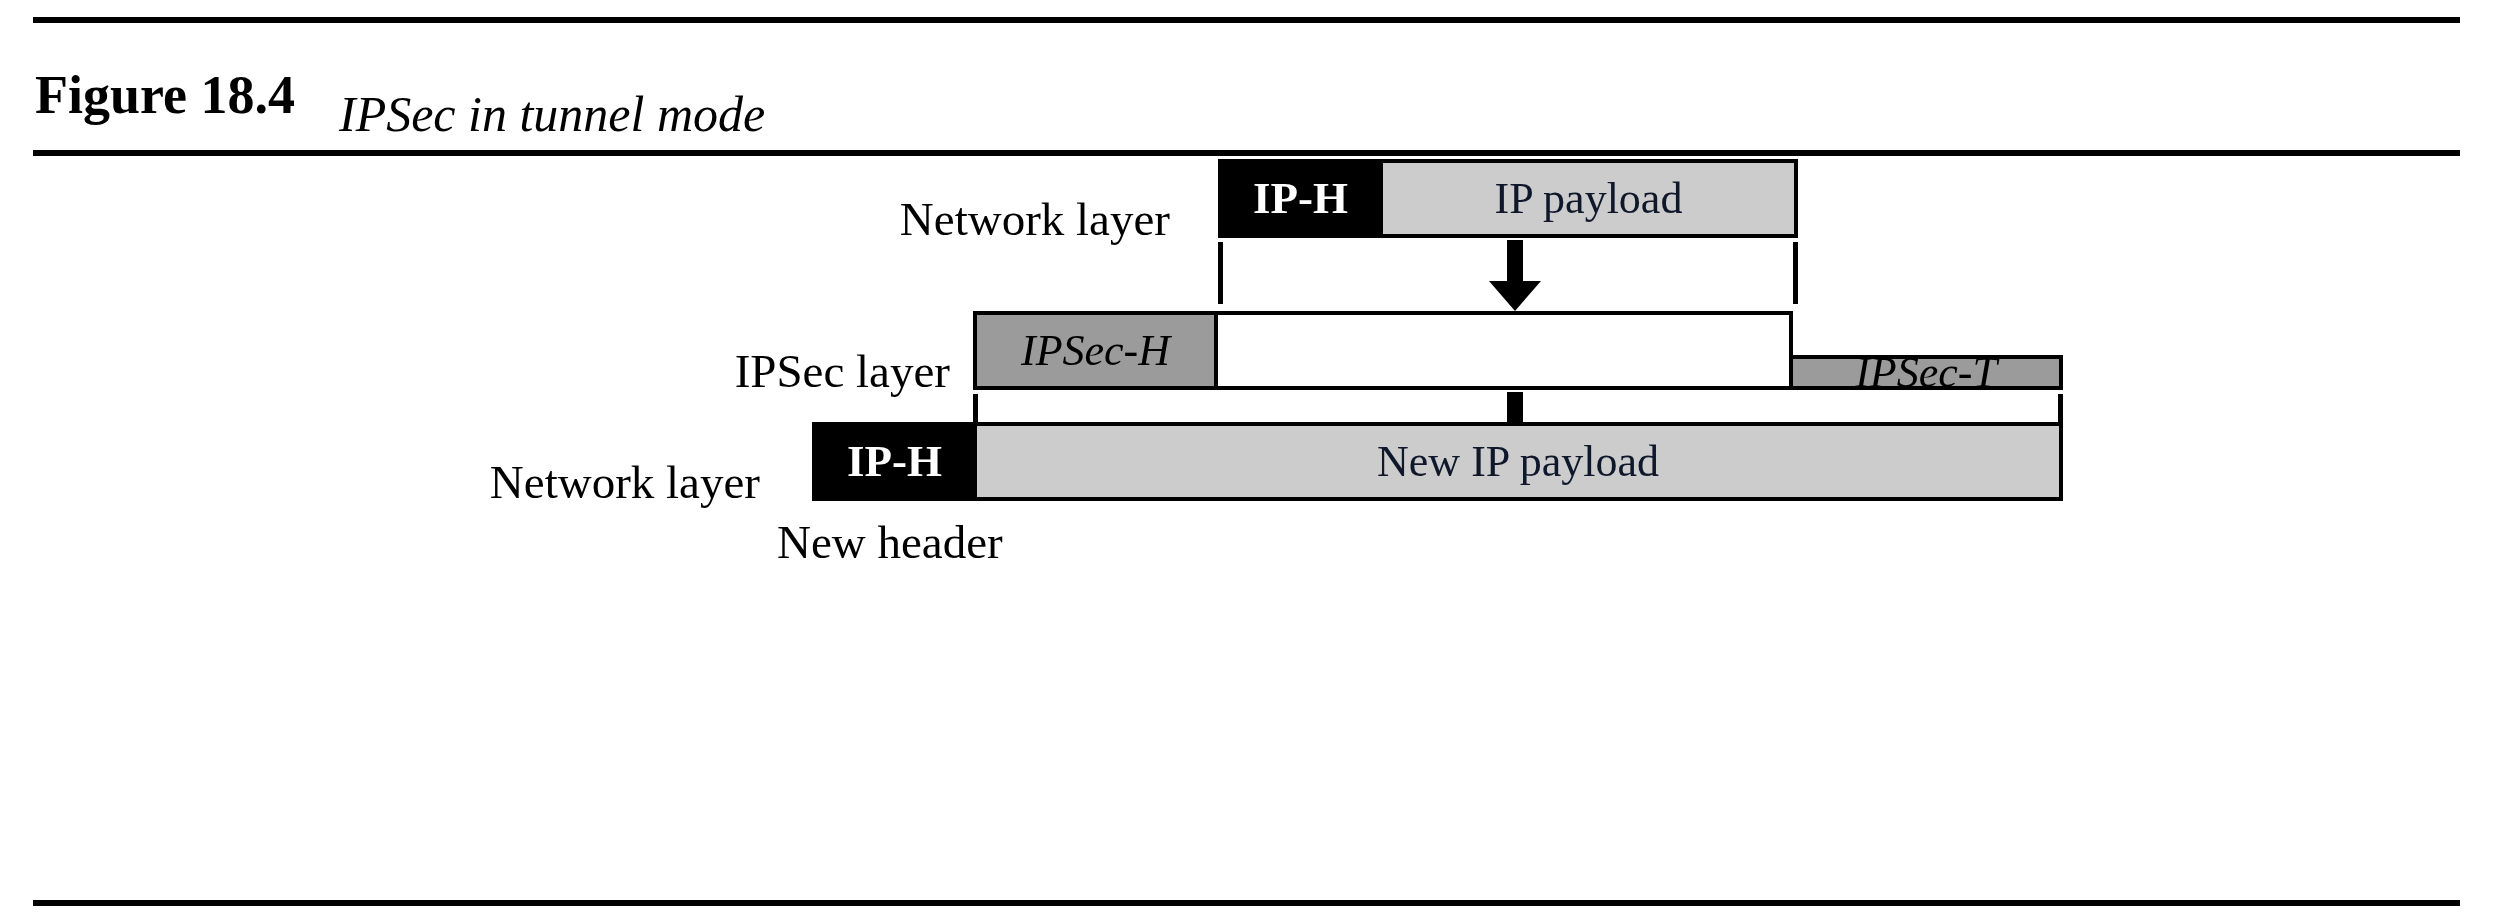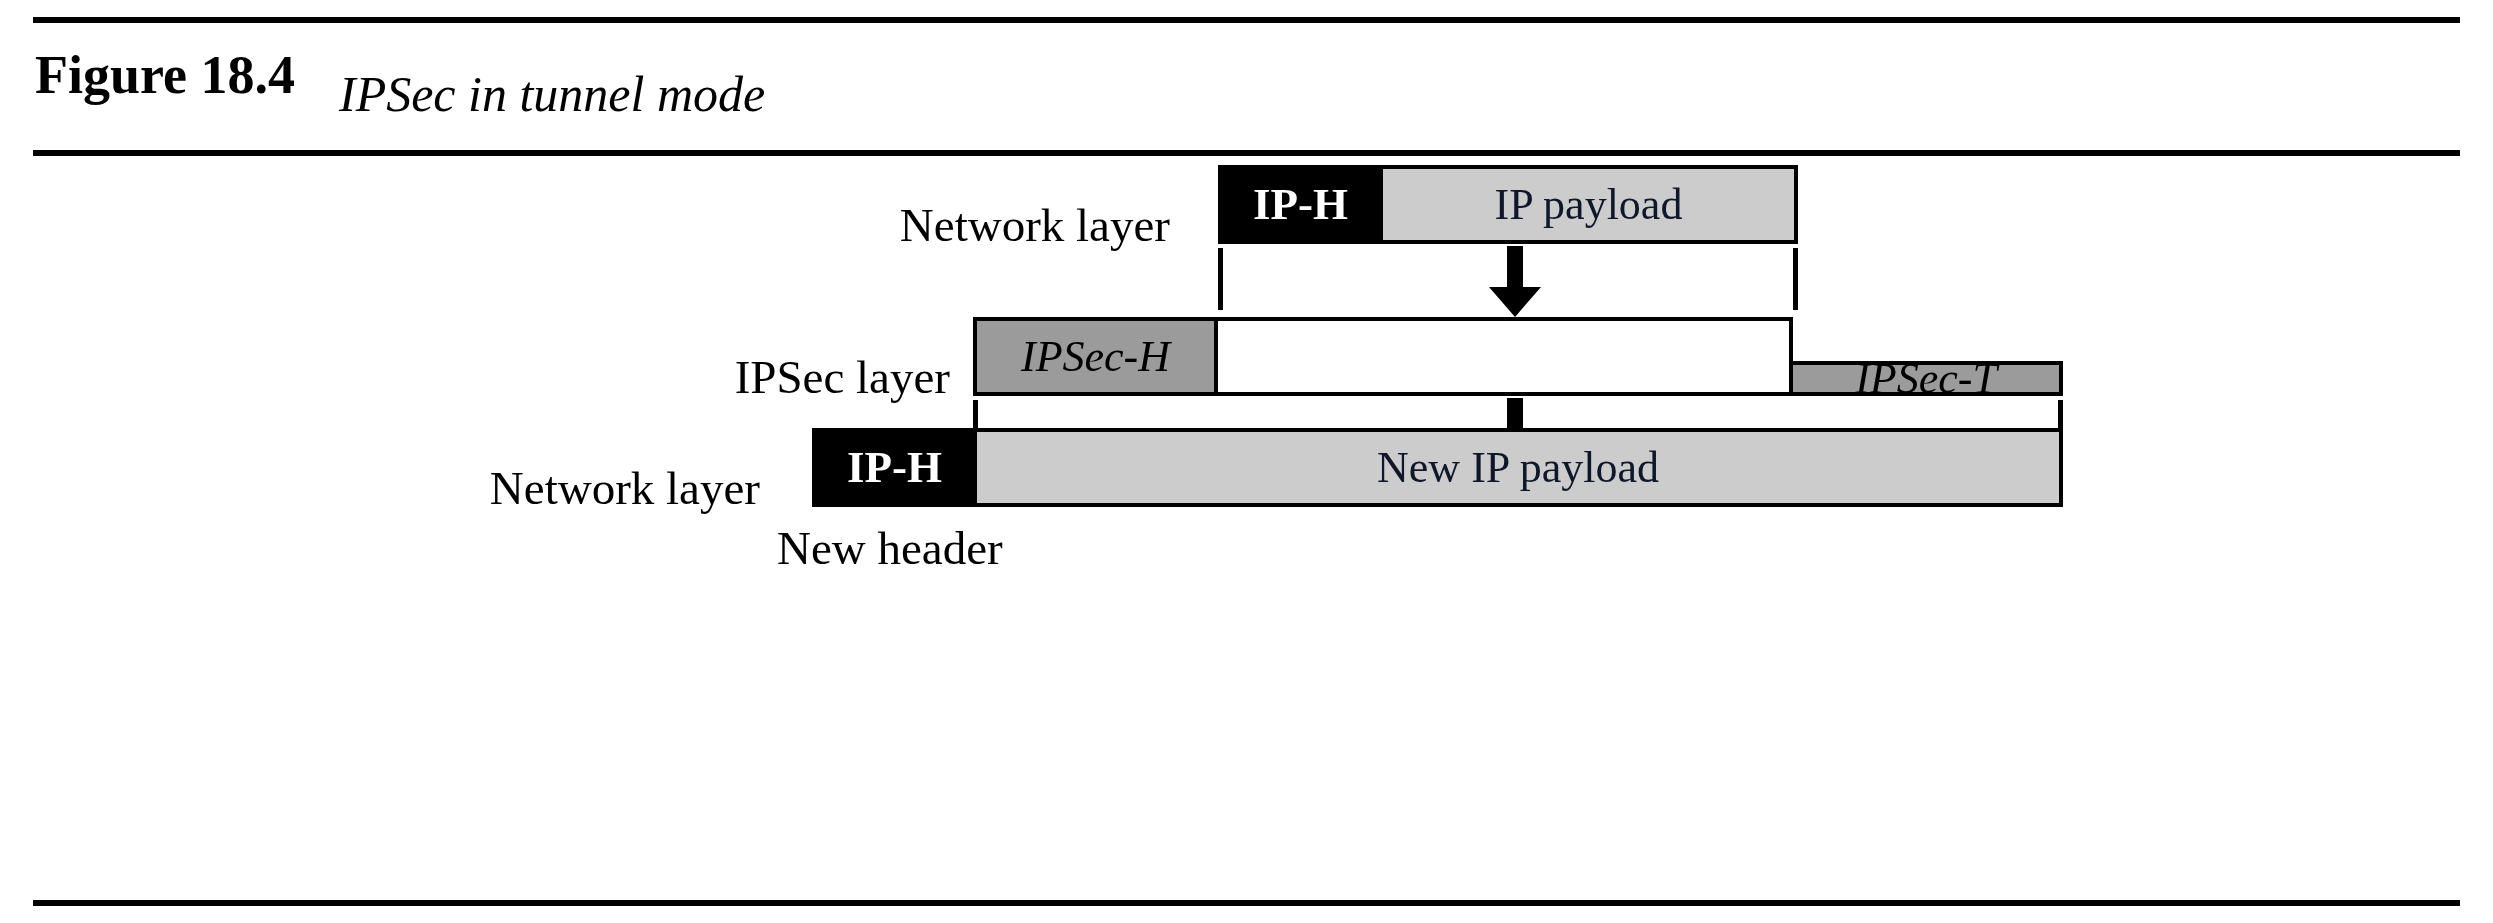--- a/index.html
+++ b/index.html
@@ -32,21 +32,21 @@
     width: 2427px;
   }
   .rule-top    { top: 17px;  height: 6px; }
   .rule-mid    { top: 150px; height: 6px; }
   .rule-bottom { top: 900px; height: 6px; }
 
   
   .caption {
     position: absolute;
     left: 35px;
-    top: 40px;
+    top: 60px;
     height: 70px;
     display: flex;
     align-items: center;
     white-space: nowrap;
   }
   .caption-label {
     font-weight: bold;
     font-size: 54px;
     letter-spacing: 0px;
   }
@@ -54,21 +54,21 @@
     font-style: italic;
     font-size: 50px;
     margin-left: 44px;
     margin-top: 37px;
   }
 
   
   #diagram {
     position: absolute;
     left: 0;
-    top: 158px;
+    top: 152px;
     width: 2493px;
     height: 744px;
   }
 
   .row-label {
     position: absolute;
     font-size: 47px;
     line-height: 1;
     white-space: nowrap;
     text-align: right;

